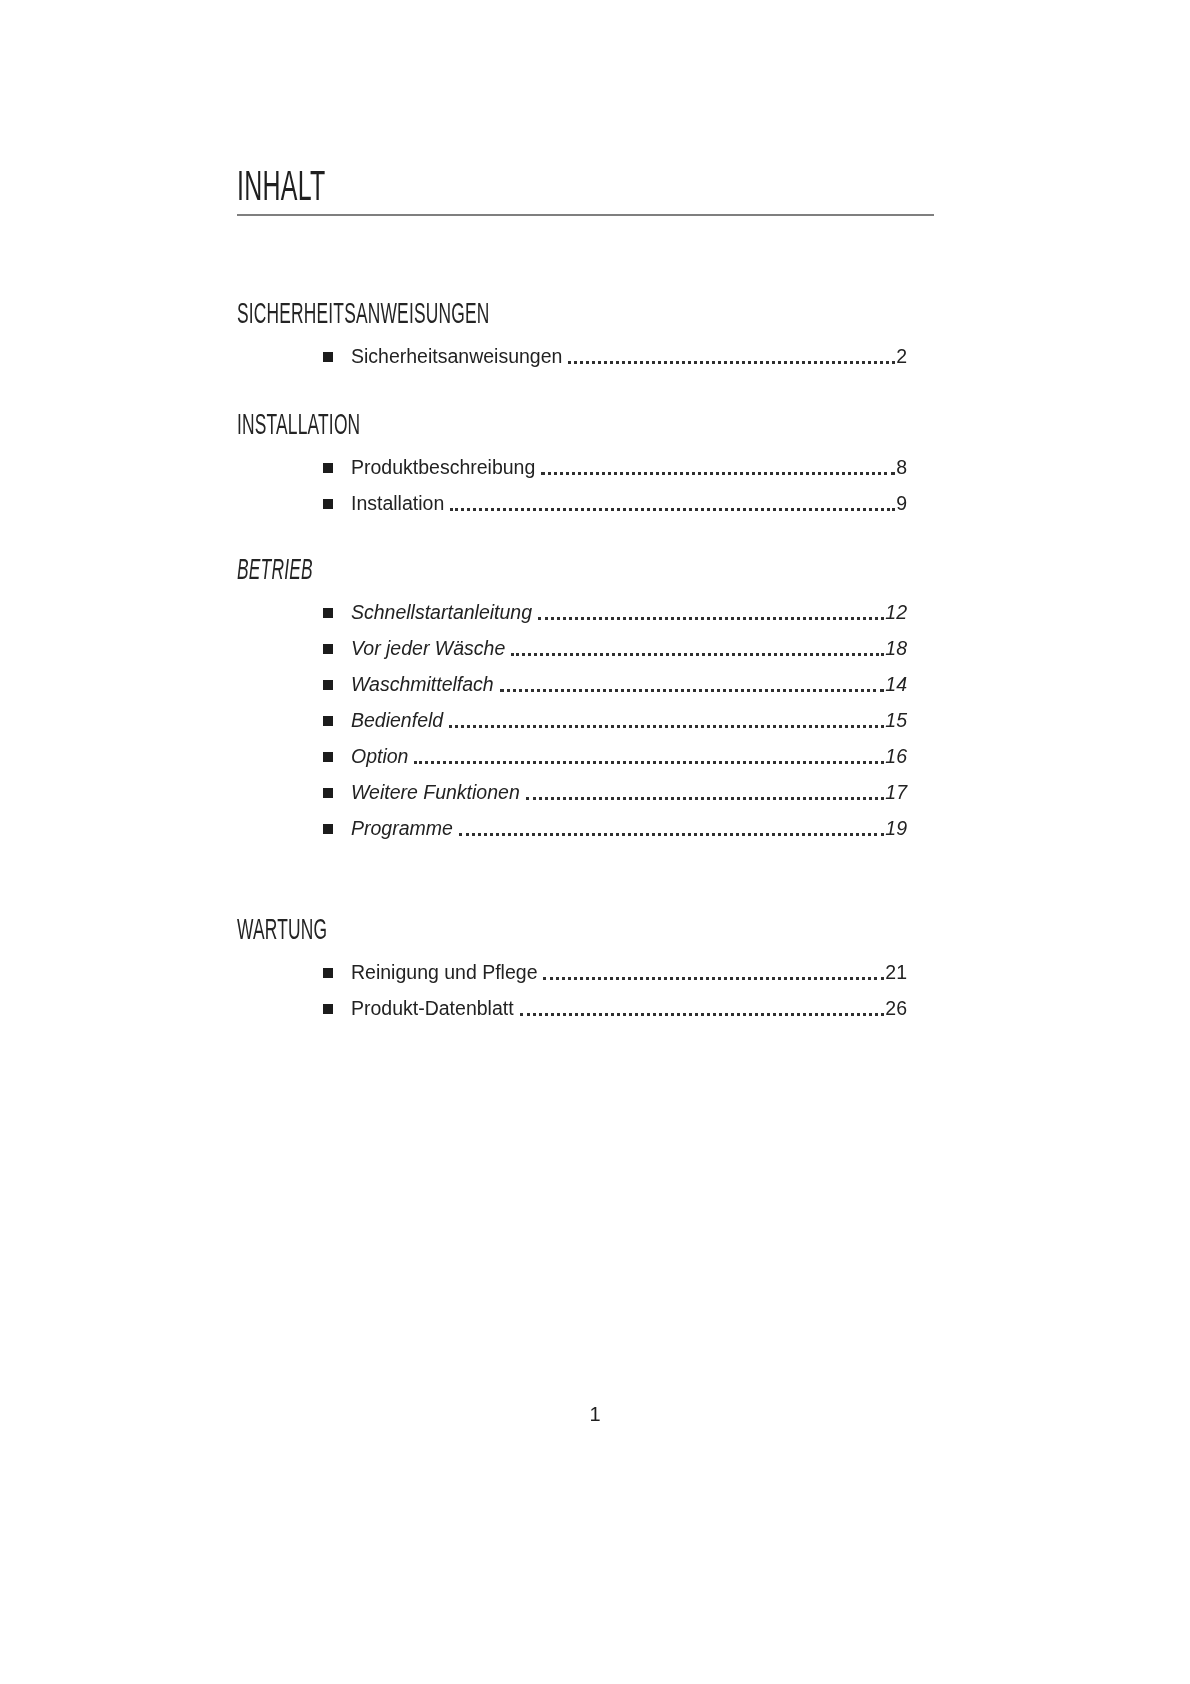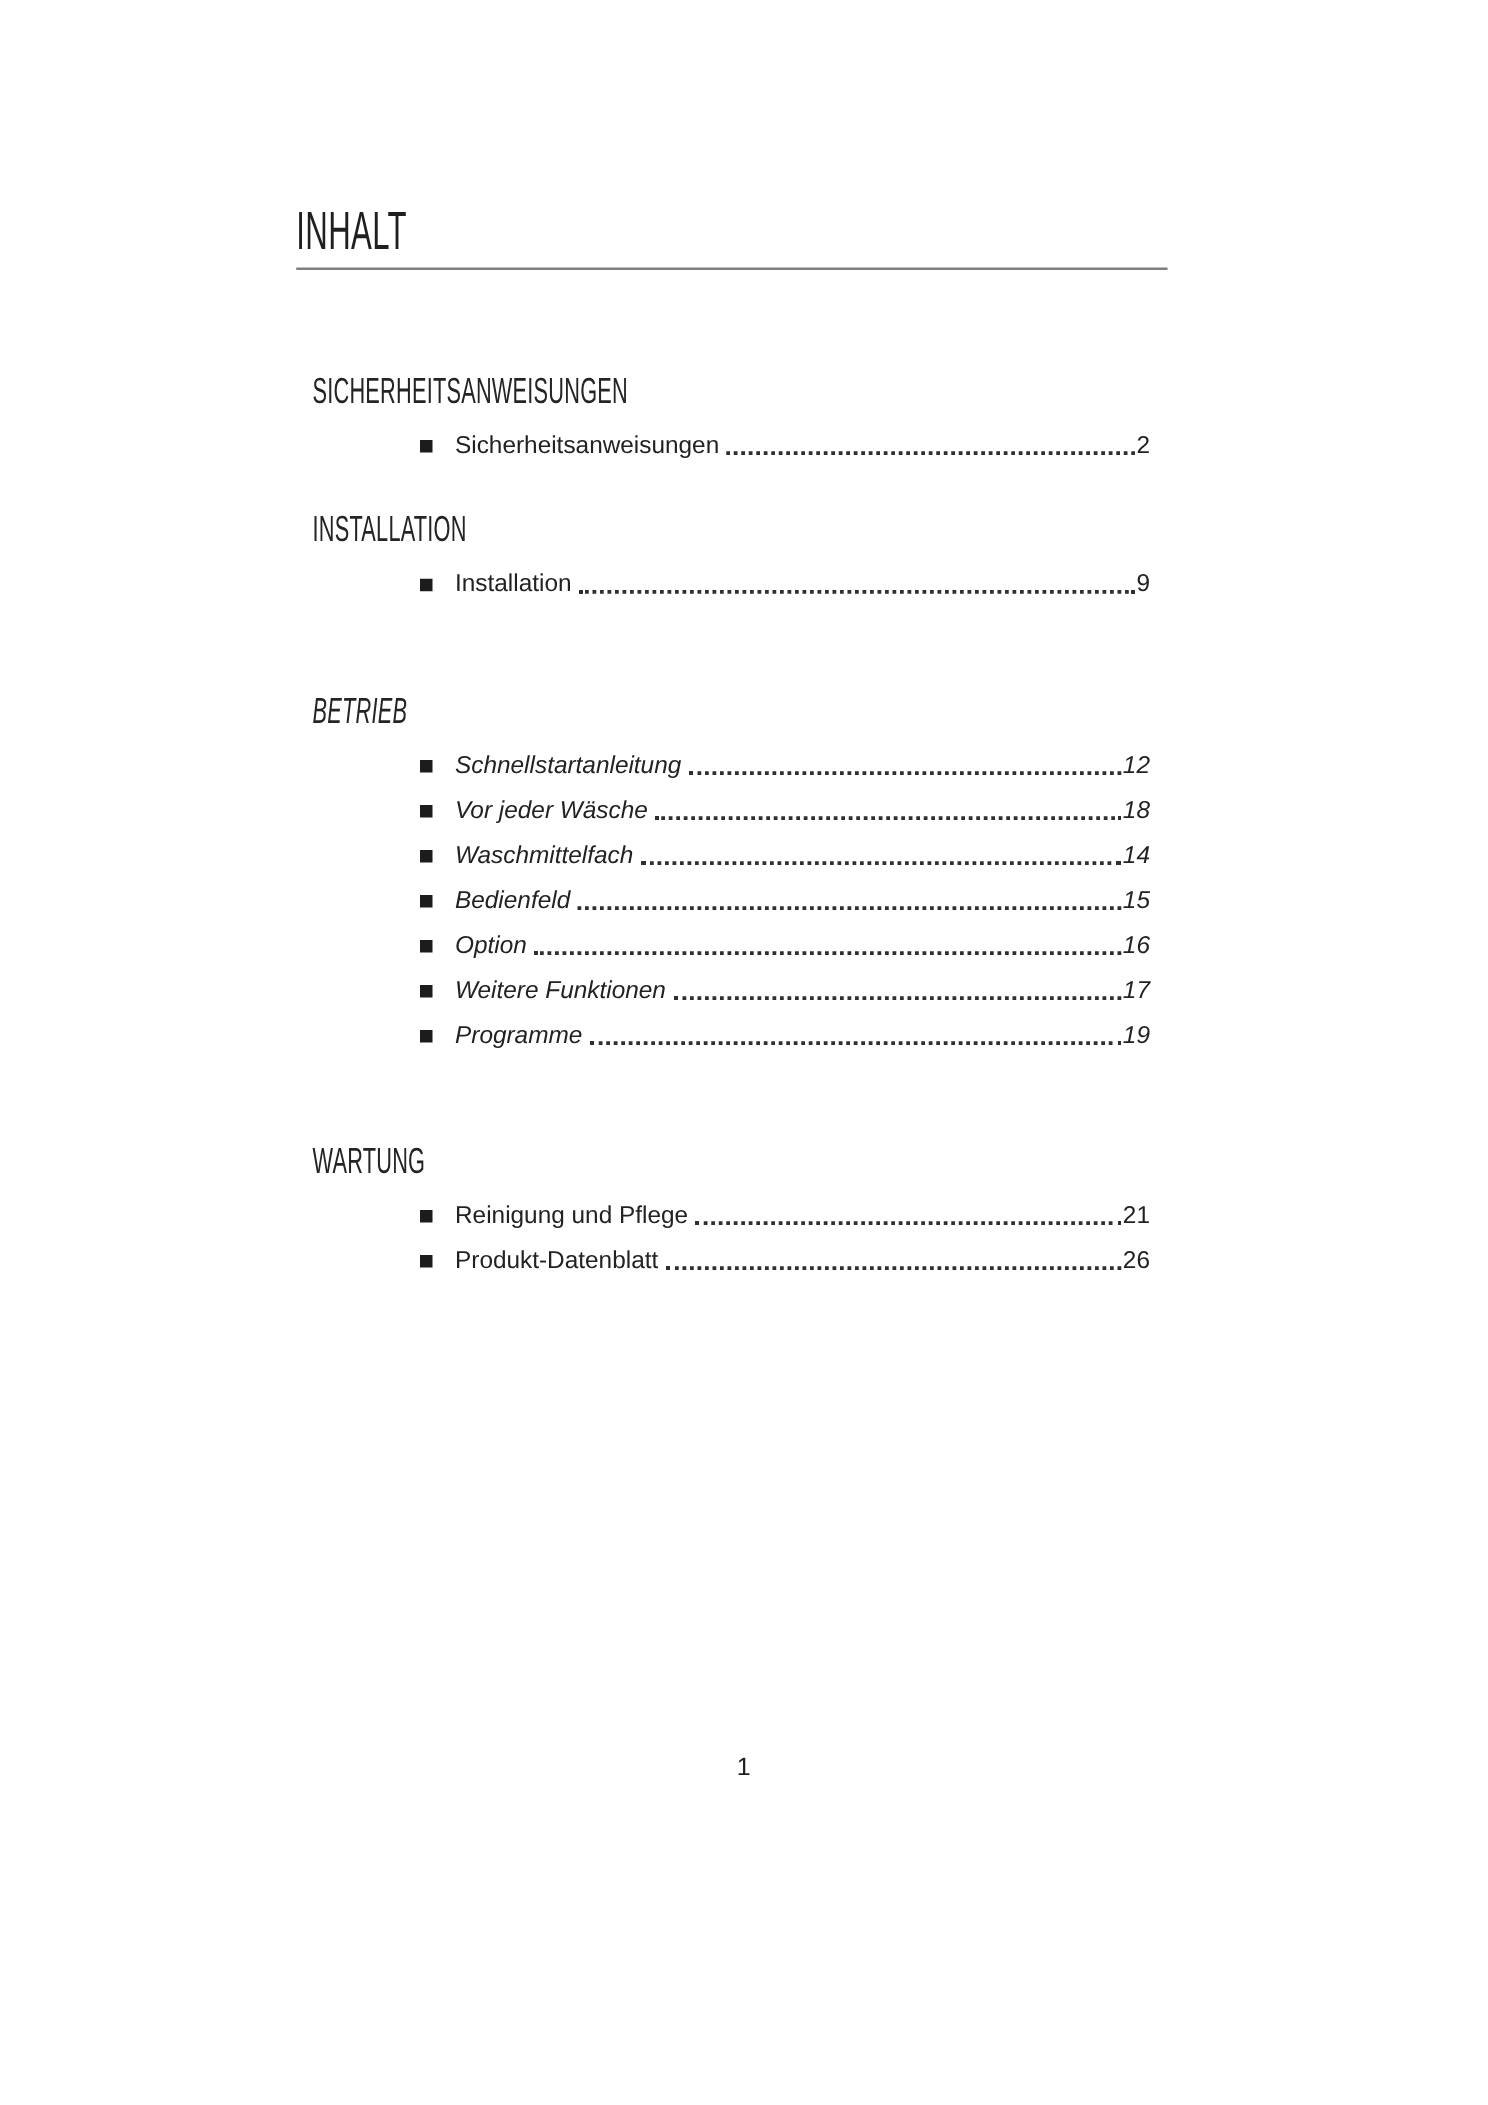--- a/index.html
+++ b/index.html
@@ -30,21 +30,21 @@
   .rule {
     position: absolute;
     top: 214px;
     left: 237px;
     width: 697px;
     height: 2px;
     background: #7f7f7f;
   }
   .toc-section {
     position: absolute;
-    left: 250px;
+    left: 237px;
     width: 690px;
   }
   .heading {
     margin: 0 0 8px 0;
     font-size: 29px;
     font-weight: 400;
     line-height: 34px;
     white-space: nowrap;
     transform: scaleX(0.60);
     transform-origin: 0 50%;
@@ -107,20 +107,26 @@
     <span class="label">Sicherheitsanweisungen</span>
     <span class="dots"></span>
     <span class="pnum">2</span>
   </div>
 </div>
   </section>
 
   <section class="toc-section" style="top: 407px;">
     <h2 class="heading">INSTALLATION</h2>
     <div class="rows">
+  <div class="row">
+    <span class="bullet"></span>
+    <span class="label">Produktbeschreibung</span>
+    <span class="dots"></span>
+    <span class="pnum">8</span>
+  </div>
 
   <div class="row">
     <span class="bullet"></span>
     <span class="label">Installation</span>
     <span class="dots"></span>
     <span class="pnum">9</span>
   </div>
 </div>
   </section>
 

